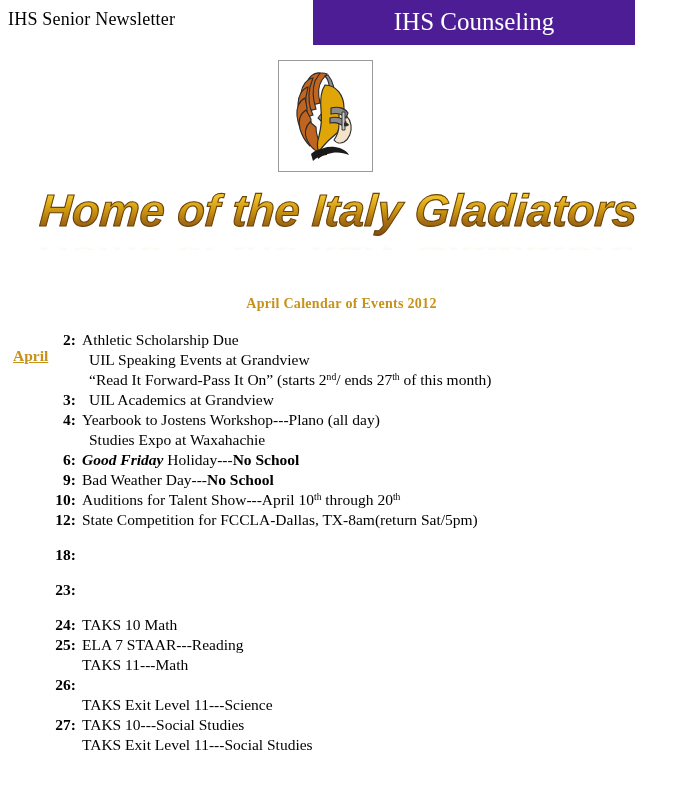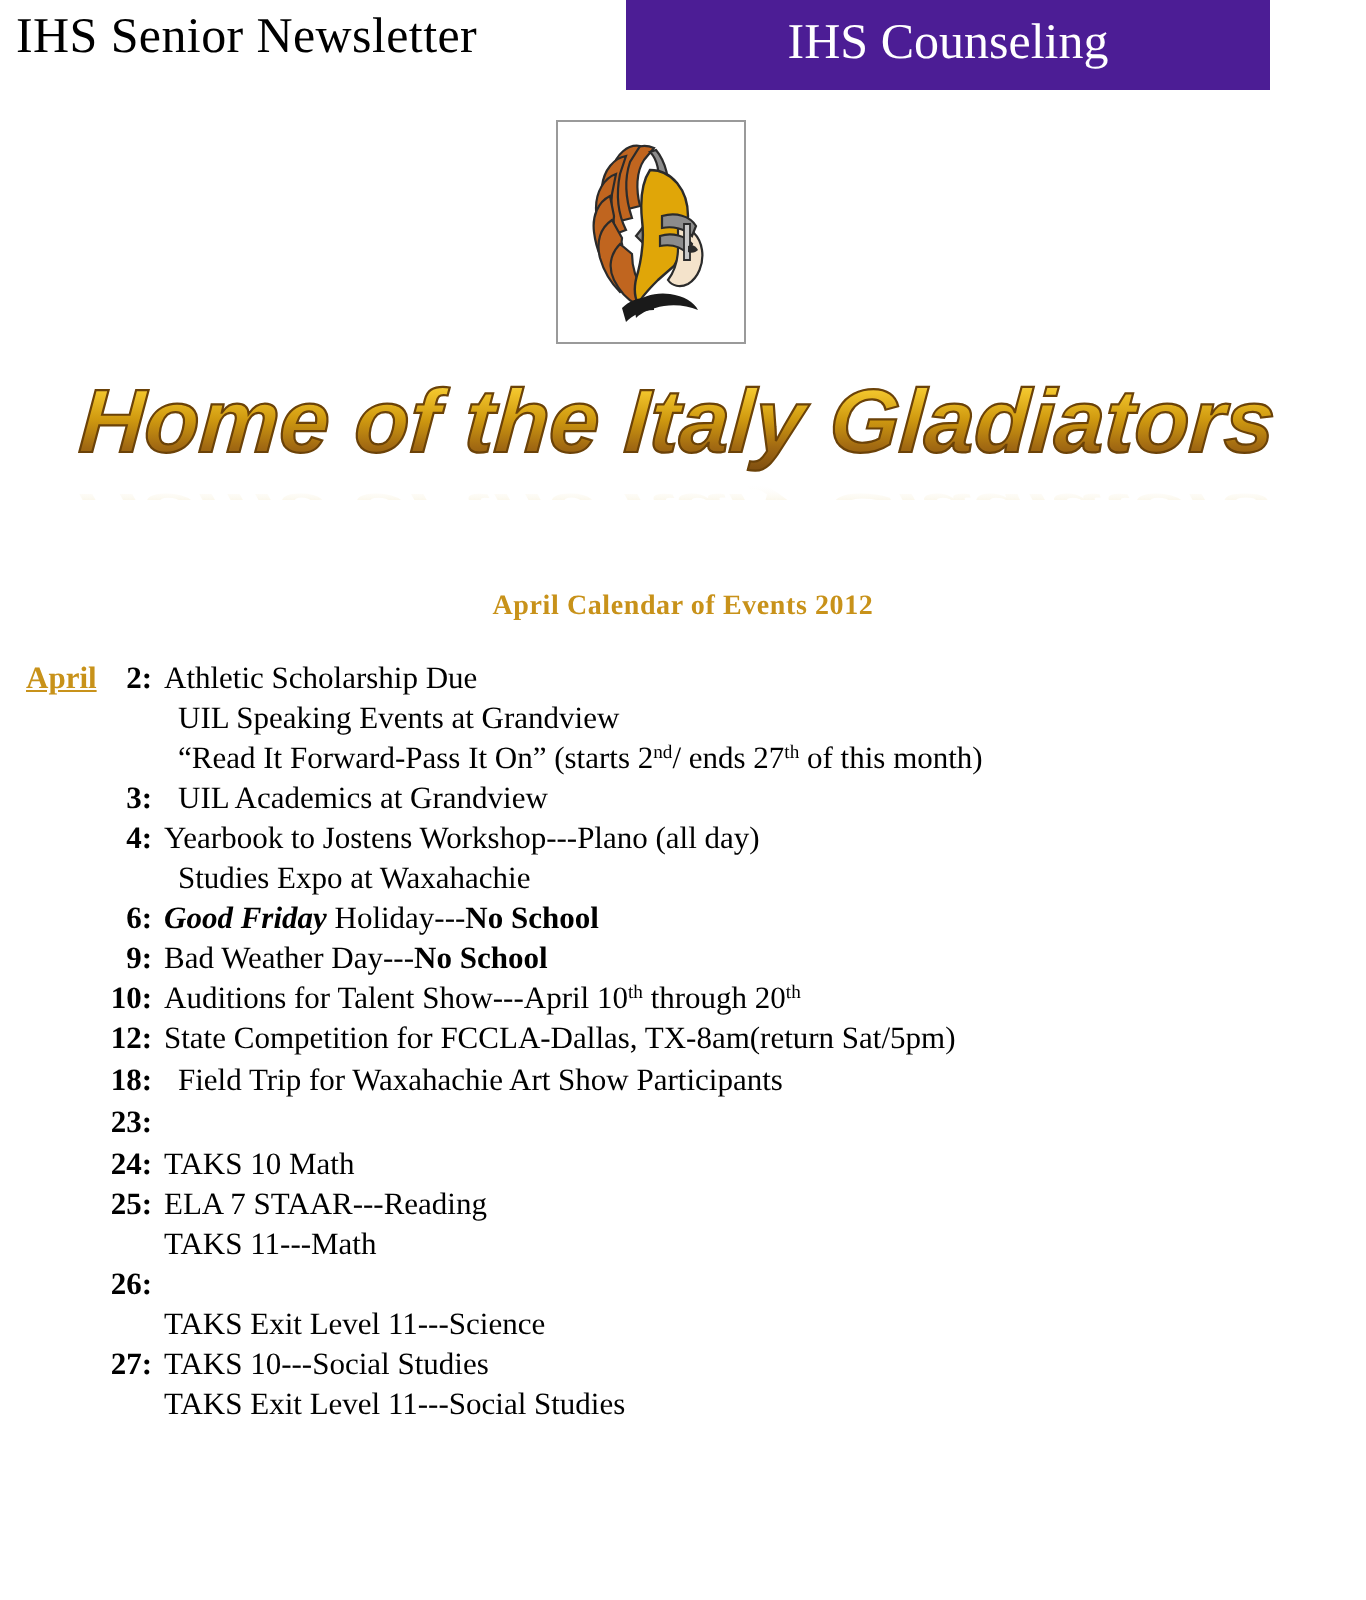--- a/index.html
+++ b/index.html
@@ -22,21 +22,21 @@
     position: absolute;
     top: 0;
     left: 0;
     width: 683px;
     height: 46px;
   }
   .newsletter-title {
     position: absolute;
     left: 8px;
     top: 2px;
-    font-size: 25px;
+    font-size: 18px;
     line-height: 34px;
     letter-spacing: 0.2px;
     white-space: nowrap;
   }
   .counseling-banner {
     position: absolute;
     left: 313px;
     top: 0px;
     width: 322px;
     height: 45px;
@@ -110,33 +110,33 @@
     left: 0;
     top: 330px;
     width: 683px;
     font-size: 15.5px;
   }
   .cal-entry {
     position: relative;
     display: block;
   }
   .cal-entry.gap-before {
-    margin-top: 1px;
+    margin-top: 15px;
     text-decoration: underline;
   }
   .cal-line {
     position: relative;
     height: 20px;
     line-height: 20px;
     white-space: nowrap;
   }
   .month-label {
     position: absolute;
     left: 13px;
-    top: 0;
+    top: 16px;
     color: #c8921a;
     font-weight: bold;
     text-decoration: underline;
   }
   .day-label {
     position: absolute;
     left: 0;
     top: 0;
     width: 76px;
     text-align: right;
@@ -277,21 +277,20 @@
     </div>
     <div class="cal-entry">
       <div class="cal-line">
         <span class="day-label">12:</span>
         <span class="cal-text"><span>State Competition for FCCLA-Dallas, TX-8am(return Sat/5pm)</span></span>
       </div>
     </div>
     <div class="cal-entry gap-before">
       <div class="cal-line">
         <span class="day-label">18:</span>
-        <span class="cal-text indented"><span>Field Trip for Waxahachie Art Show Participants</span></span>
       </div>
     </div>
     <div class="cal-entry gap-before">
       <div class="cal-line">
         <span class="day-label">23:</span>
       </div>
     </div>
     <div class="cal-entry gap-before">
       <div class="cal-line">
         <span class="day-label">24:</span>

